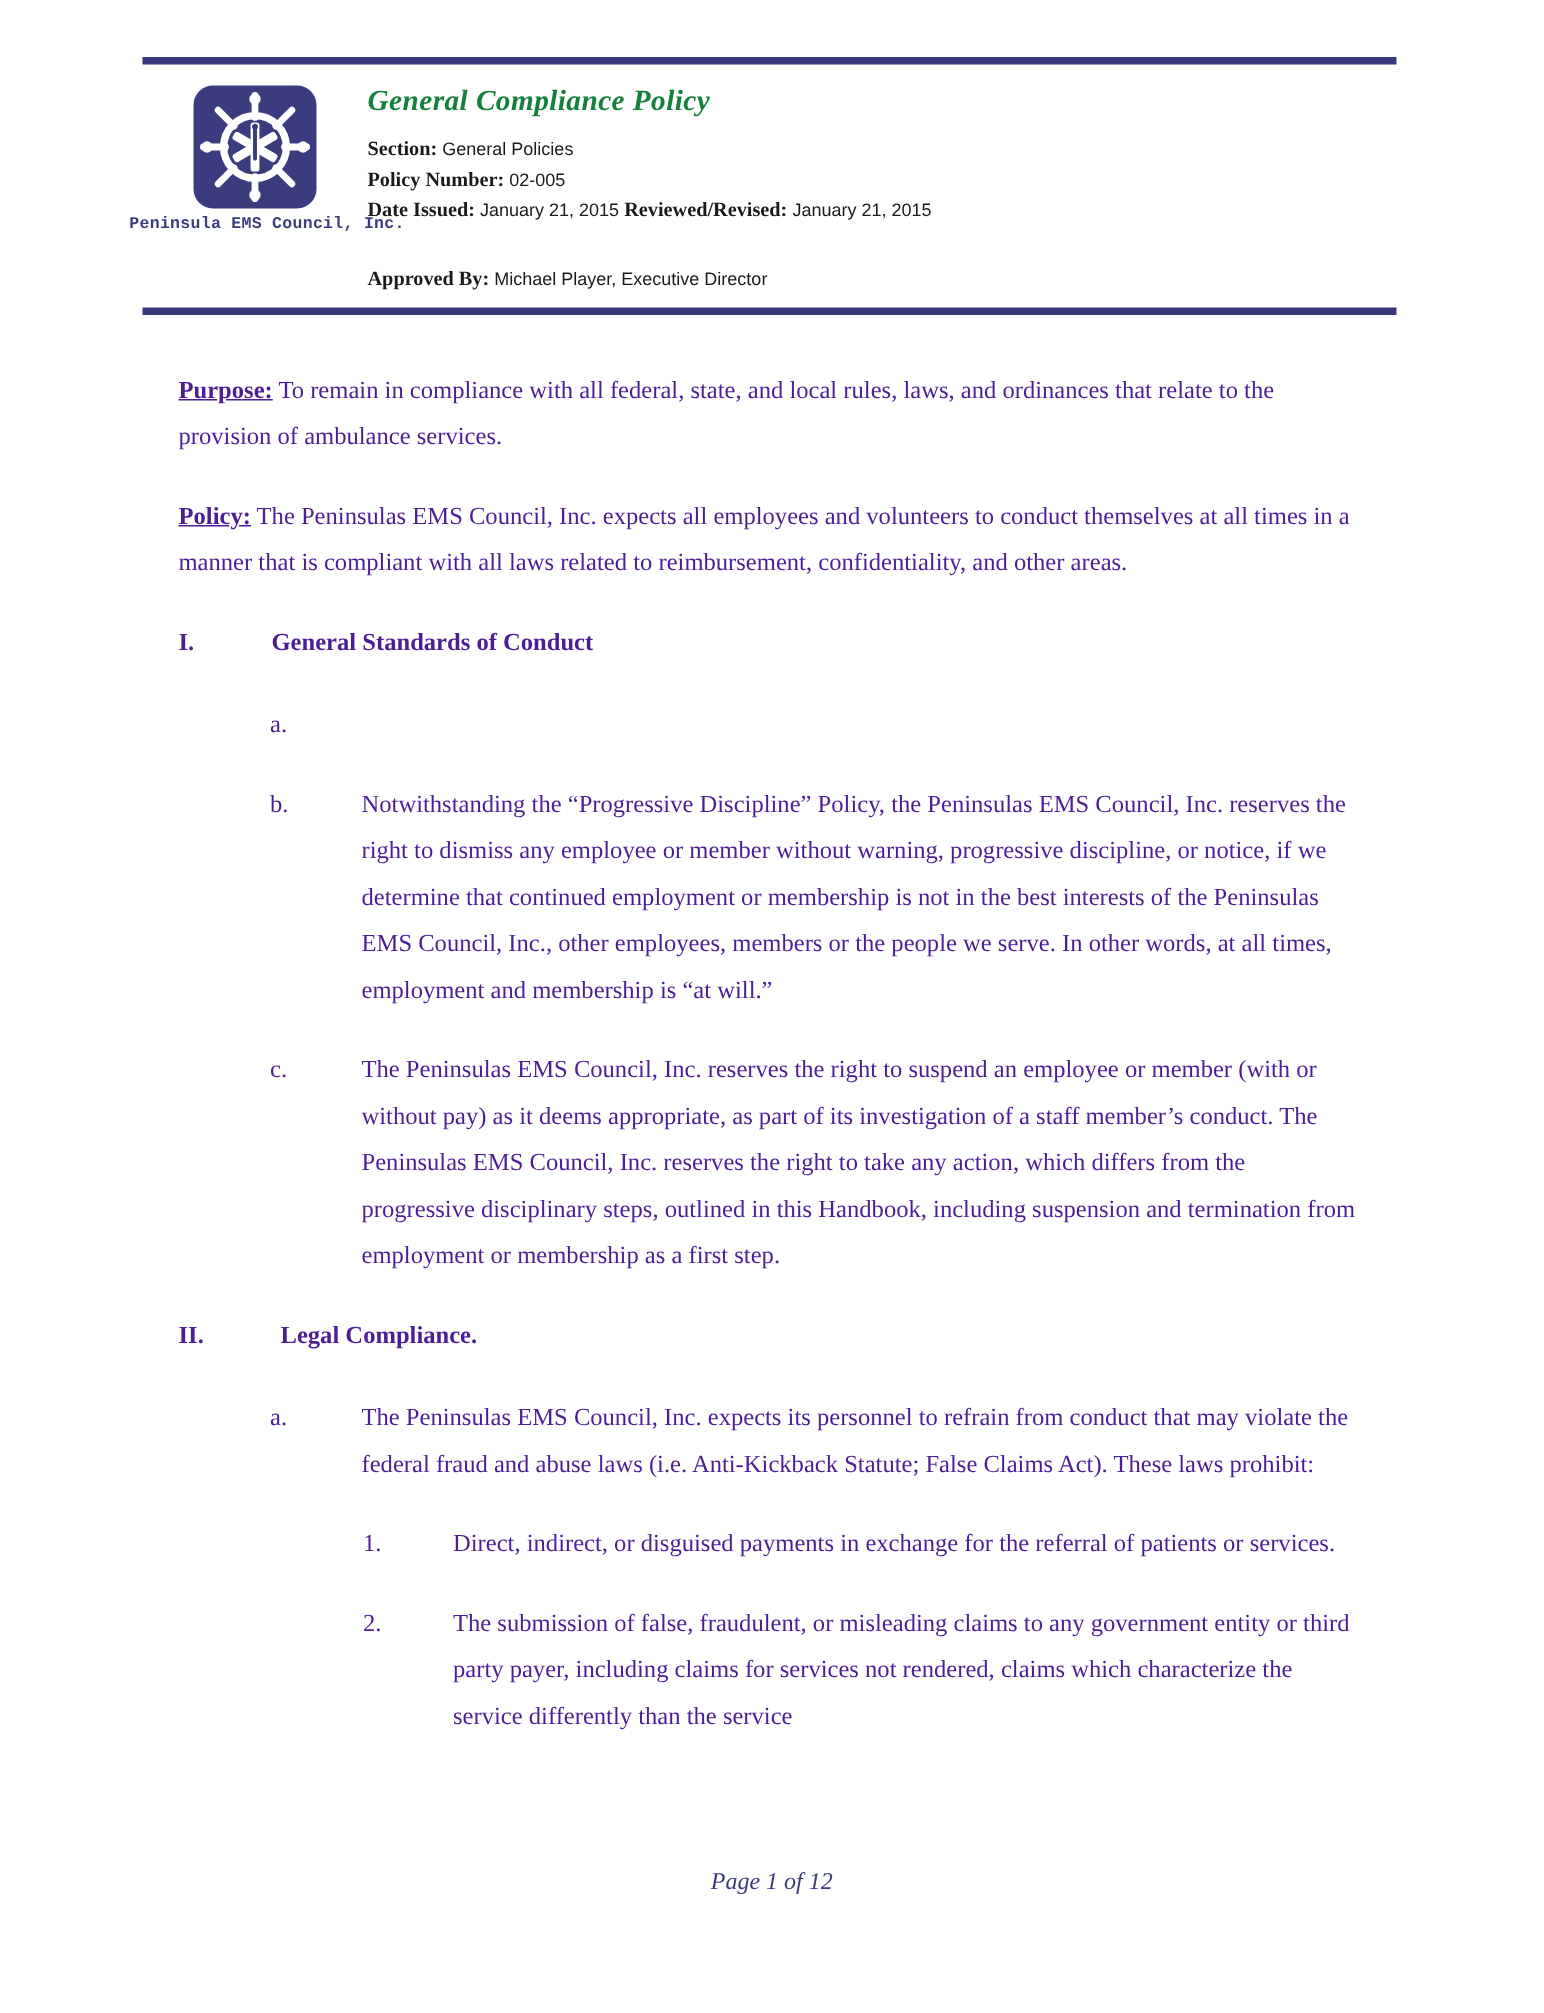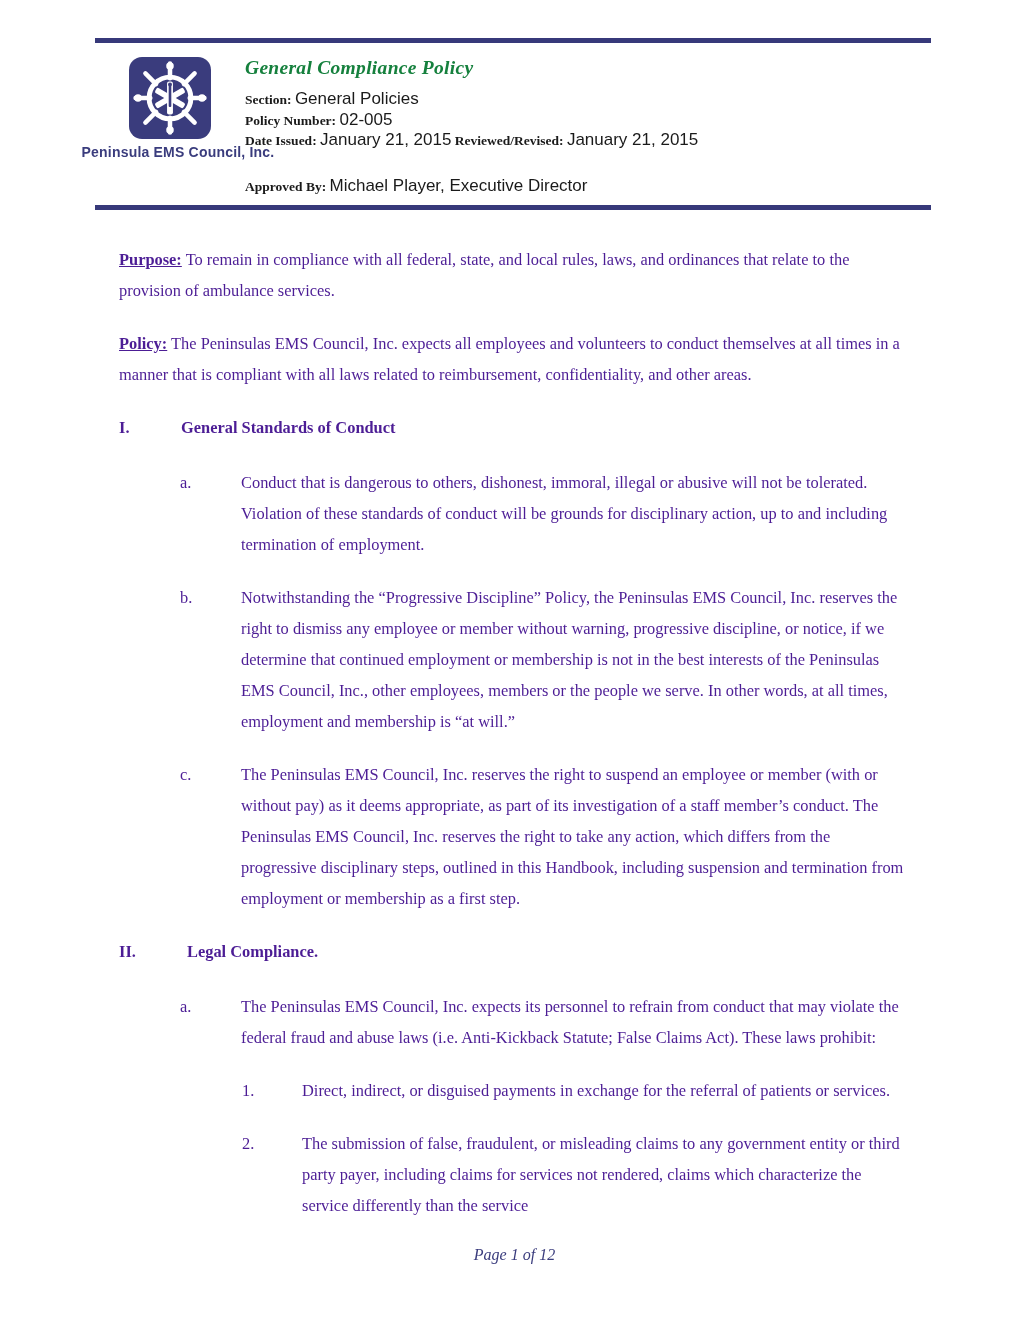--- a/index.html
+++ b/index.html
@@ -55,22 +55,22 @@
   .logo-box {
     width: 82px;
     height: 82px;
     background: #3a3c7d;
     border-radius: 13px;
     position: relative;
   }
   .logo-svg { display: block; }
   .logo-caption {
     margin-top: 5px;
-    font-family: Liberation Sans, sans-serif;
-    font-size: 14px;
+    font-family: Liberation Mono, monospace;
+    font-size: 11px;
     font-weight: bold;
     color: #3a3c7d;
     letter-spacing: 0.2px;
     white-space: nowrap;
     margin-left: 16px;
   }
 
   .meta-col {
     flex: 1 1 auto;
     padding-left: 0px;
@@ -92,21 +92,21 @@
     white-space: nowrap;
   }
   .meta-line.approved { margin-top: 25px; }
   .lbl {
     font-family: "Liberation Serif", "DejaVu Serif", serif;
     font-weight: bold;
     color: #1a1a1a;
   }
   .val {
     font-family: "Liberation Sans", "DejaVu Sans", sans-serif;
-    font-size: 17px;
+    font-size: 12px;
     color: #1a1a1a;
   }
   .rev-group {
     display: inline-block;
   }
 
   
   .content {
     position: absolute;
     left: 119px;
@@ -256,21 +256,20 @@
     </p>
 
 
     <div class="row lvl-roman level-roman">
       <span class="marker bold">I.</span>
       <span class="row-text">General Standards of Conduct</span>
     </div>
 
     <div class="row lvl-alpha">
       <span class="marker">a.</span>
-      <span class="row-text">Conduct that is dangerous to others, dishonest, immoral, illegal or abusive will not be tolerated.   Violation of these standards of conduct will be grounds for disciplinary action, up to and including termination of employment.</span>
     </div>
 
     <div class="row lvl-alpha">
       <span class="marker">b.</span>
       <span class="row-text">Notwithstanding the “Progressive Discipline” Policy, the Peninsulas EMS Council, Inc. reserves the right to dismiss any employee or member without warning, progressive discipline, or notice, if we determine that continued employment or membership is not in the best interests of the Peninsulas EMS Council, Inc., other employees, members or the people we serve.  In other words, at all times, employment and membership is “at will.”</span>
     </div>
 
     <div class="row lvl-alpha">
       <span class="marker">c.</span>
       <span class="row-text">The Peninsulas EMS Council, Inc. reserves the right to suspend an employee or member (with or without pay) as it deems appropriate, as part of its investigation of a staff member’s conduct.  The Peninsulas EMS Council, Inc. reserves the right to take any action, which differs from the progressive disciplinary steps, outlined in this Handbook, including suspension and termination from employment or membership as a first step.</span>

